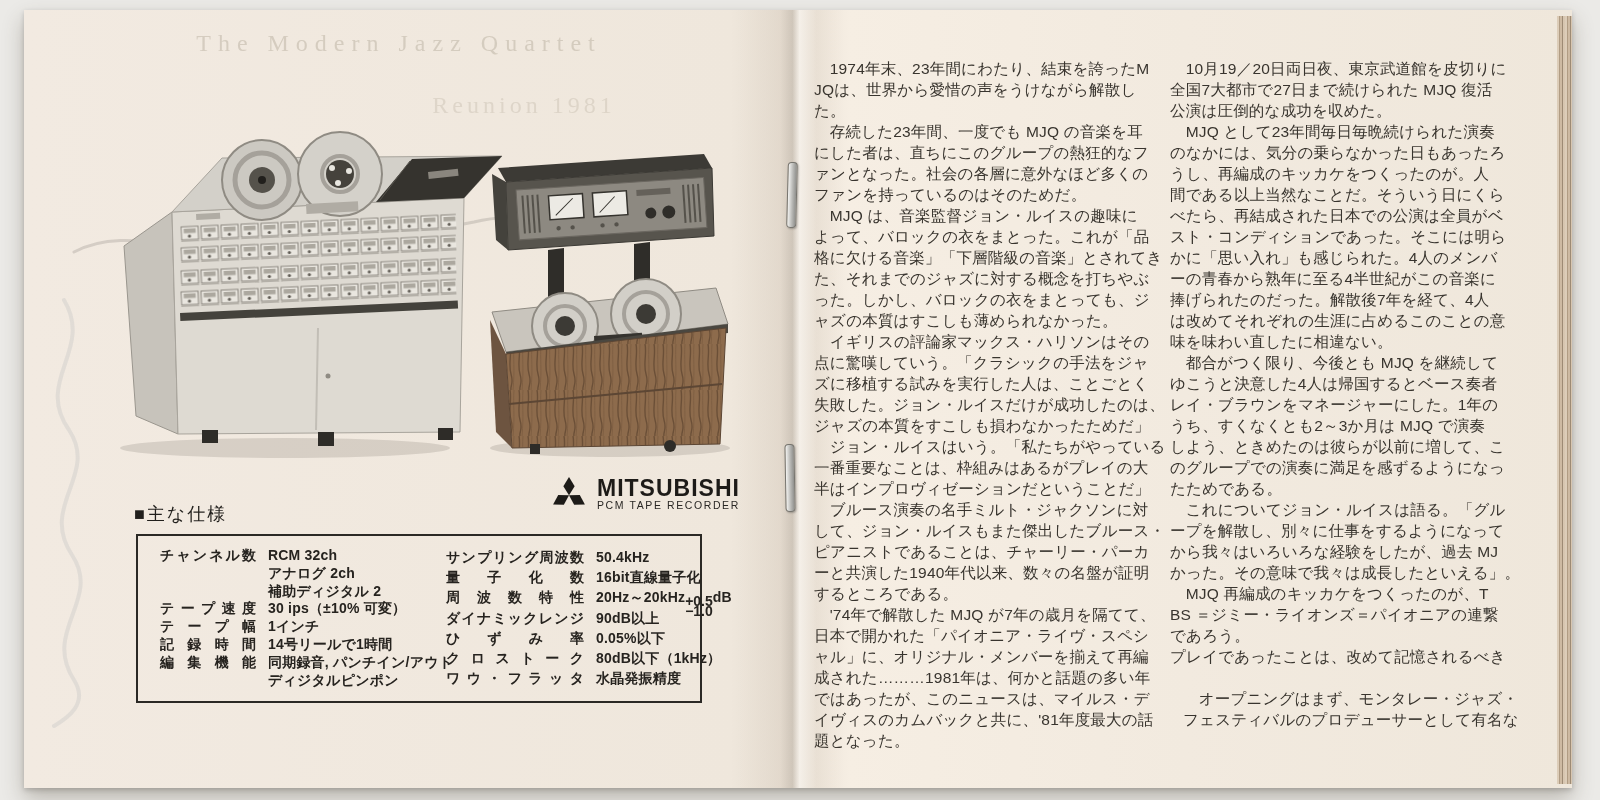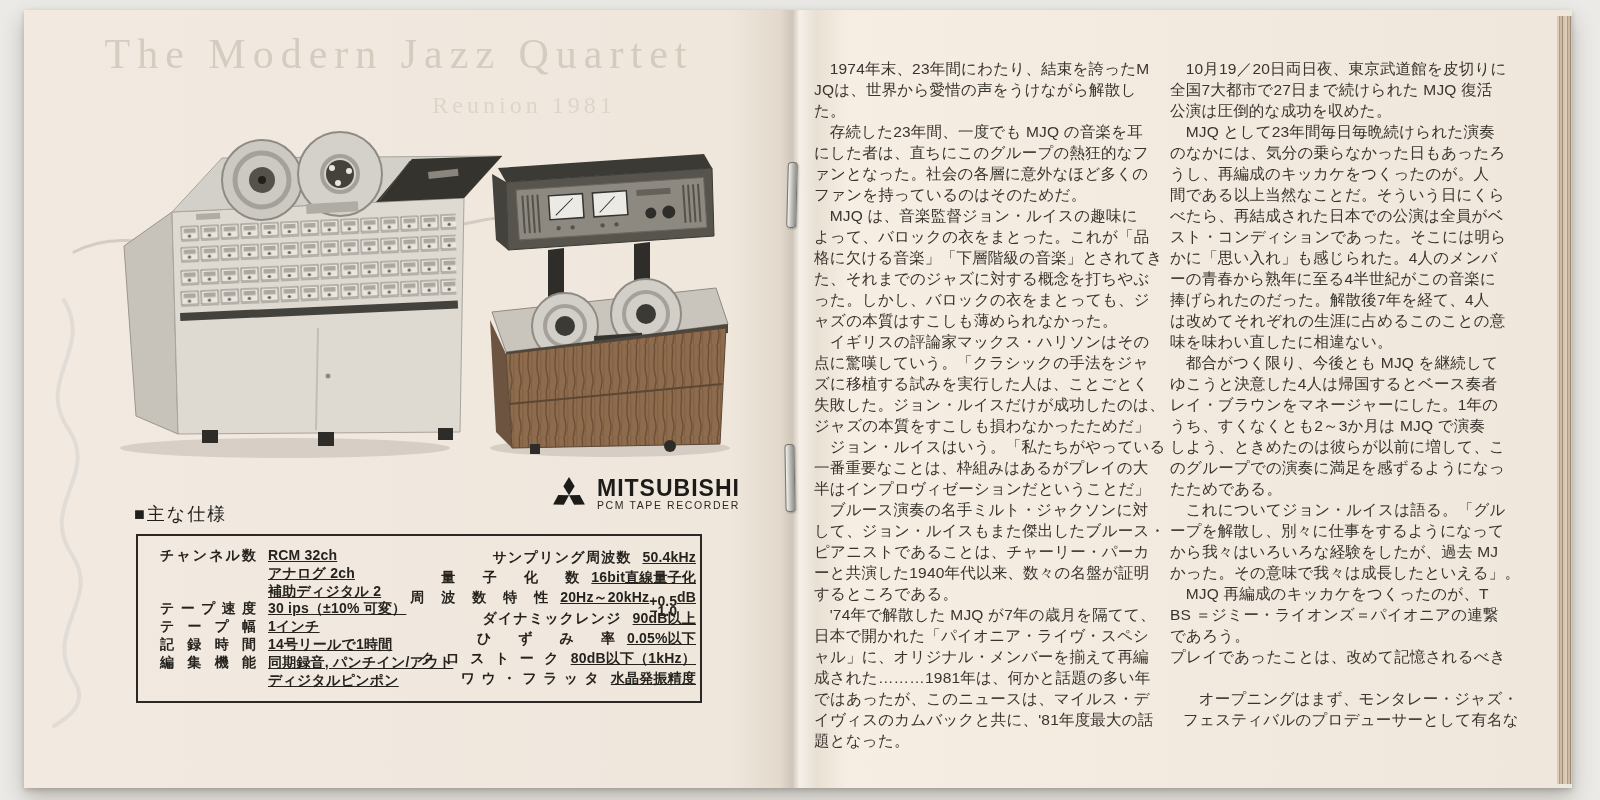--- a/index.html
+++ b/index.html
@@ -26,21 +26,21 @@
     position:absolute;width:8px;border-radius:4px;
     background:linear-gradient(90deg,#f4f4f2,#b9b9b6 55%,#8f8f8c);
     border:1px solid #77756f;box-shadow:1px 1px 2px rgba(0,0,0,.25);
   }
   .staple.s1{left:763px;top:152px;height:64px;transform:rotate(1.5deg);}
   .staple.s2{left:761px;top:434px;height:66px;transform:rotate(-1deg);}
 
   
   .ghost-title{
     position:absolute;left:70px;top:20px;width:610px;text-align:center;
-    font-family:"Liberation Serif",serif;font-size:42px;letter-spacing:7px;
+    font-family:"Liberation Serif",serif;font-size:24px;letter-spacing:7px;
     color:rgba(150,139,120,.30);white-space:nowrap;
   }
   .ghost-subtitle{
     position:absolute;left:330px;top:82px;width:340px;text-align:center;
     font-family:"Liberation Serif",serif;font-size:24px;letter-spacing:4px;
     color:rgba(150,139,120,.20);white-space:nowrap;
   }
   .photo{position:absolute;left:86px;top:104px;width:624px;height:348px;}
   .brand{position:absolute;left:524px;top:464px;display:flex;align-items:center;gap:7px;}
   .brand .mark{flex:0 0 auto;}
@@ -53,25 +53,25 @@
   .spec-table{
     position:absolute;left:112px;top:524px;width:566px;height:169px;
     border:2px solid #2b2925;box-sizing:border-box;
     display:flex;padding:11px 0 12px 22px;color:#26231f;font-weight:600;
   }
   .spec-col{display:flex;flex-direction:column;}
   .spec-col.left{width:286px;}
   .spec-col.right{width:250px;}
   .spec-row{display:flex;font-size:14px;}
   .spec-col.left .spec-row{height:17.8px;line-height:17.8px;}
-  .spec-col.right .spec-row{height:20.2px;line-height:20.2px;justify-content:flex-end;}
+  .spec-col.right .spec-row{height:20.2px;line-height:20.2px;}
   .spec-label{flex:0 0 auto;text-align:justify;text-align-last:justify;}
   .spec-col.left .spec-label{width:96px;margin-right:12px;}
   .spec-col.right .spec-label{width:138px;margin-right:12px;}
-  .spec-value{white-space:nowrap;letter-spacing:.2px;text-decoration:underline;}
+  .spec-value{white-space:nowrap;letter-spacing:.2px;}
   .tolstack{display:inline-flex;flex-direction:column;justify-content:center;
     font-size:14px;line-height:9.5px;vertical-align:-4px;letter-spacing:0;}
 
   
   .tcol{position:absolute;top:48px;color:#38342e;}
   .tcol .tline{height:21px;line-height:21px;font-size:15.5px;letter-spacing:.2px;white-space:nowrap;}
   .col1{left:790px;width:356px;}
   .col2{left:1146px;width:372px;}
   .col2 .tline:nth-last-child(-n+2){padding-left:13px;}
 

